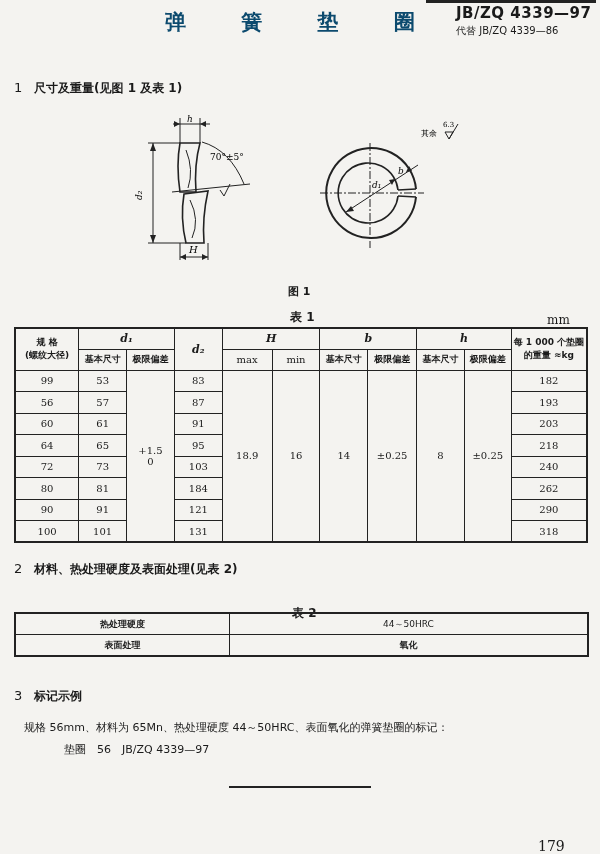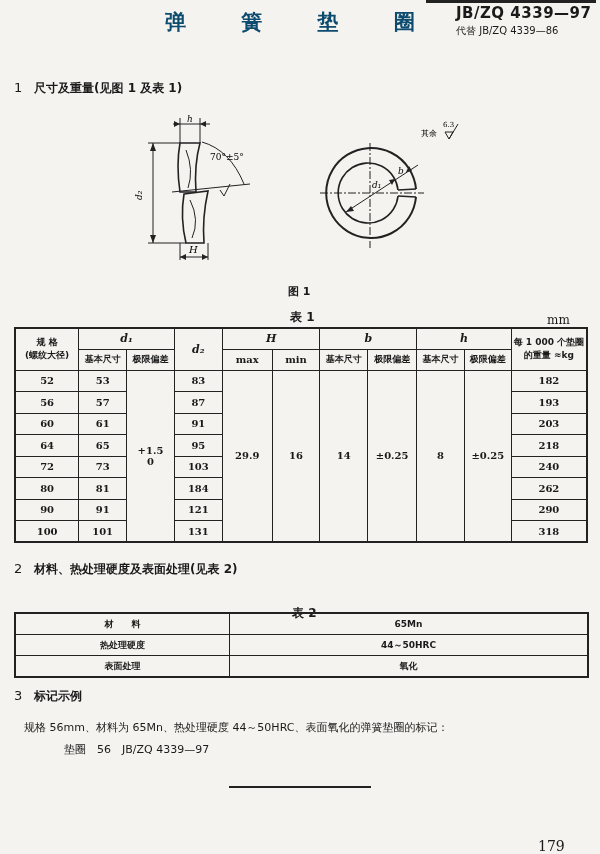--- a/index.html
+++ b/index.html
@@ -14,21 +14,21 @@
     font-size:21px; letter-spacing:24px; color:#0c4a6e;
   }
   .topbar { left:426px; top:0; width:170px; height:3px; background:#222; }
   .std-no { left:456px; top:4px; font-family:"DejaVu Sans", sans-serif; font-size:15px; font-weight:bold; letter-spacing:0.5px; }
   .std-old { left:456px; top:24px; font-family:"DejaVu Sans", sans-serif; font-size:10px; }
   .sec { font-family:"DejaVu Sans", sans-serif; font-size:12px; font-weight:bold; }
   .sec .num { display:inline-block; width:20px; font-weight:normal; font-size:13px; }
   .caption { font-family:"DejaVu Sans", sans-serif; font-size:11px; font-weight:bold; }
   .unit { font-size:12px; }
   table.t { border-collapse:collapse; position:absolute; font-size:10px; }
-  table.t td { border:1px solid #222; text-align:center; vertical-align:middle; padding:0;font-weight:bold; }
+  table.t td { border:1px solid #222; text-align:center; vertical-align:middle; padding:0; }
   table.t1 { left:14px; top:327px; width:574px; border:2px solid #222; }
   table.t1 td.h { font-family:"DejaVu Sans", sans-serif; font-weight:bold; font-size:9px;margin-left:17px; }
   table.t1 td.hi { font-style:italic; font-weight:bold; font-size:11px; }
   table.t2 { left:14px; top:612px; width:575px; border:2px solid #222; font-size:9px; }
   table.t2 td { height:20px; font-family:"DejaVu Sans", sans-serif; }
   table.t2 td.k { width:213px; font-weight:bold; }
   .example { font-family:"DejaVu Sans", sans-serif; font-size:11px; }
   .rule { left:229px; top:786px; width:142px; height:2px; background:#222; }
   .pageno { left:538px; top:838px; font-size:14px; }
   svg text { font-family:"DejaVu Serif", serif; }
@@ -149,28 +149,28 @@
     <td class="h">基本尺寸</td>
     <td class="h">极限偏差</td>
     <td>max</td>
     <td>min</td>
     <td class="h">基本尺寸</td>
     <td class="h">极限偏差</td>
     <td class="h">基本尺寸</td>
     <td class="h">极限偏差</td>
   </tr>
   <tr style="height:21.5px">
-    <td>52</td>
+    <td>99</td>
     <td>53</td>
     <td rowspan="8">
       <div>+1.5</div>
       <div>0</div>
     </td>
     <td>83</td>
-    <td rowspan="8">29.9</td>
+    <td rowspan="8">18.9</td>
     <td rowspan="8">16</td>
     <td rowspan="8">14</td>
     <td rowspan="8">±0.25</td>
     <td rowspan="8">8</td>
     <td rowspan="8">±0.25</td>
     <td>182</td>
   </tr>
   <tr style="height:21.5px">
     <td>56</td>
     <td>57</td>
@@ -216,24 +216,20 @@
 </tbody>
   </table>
 
 <div class="abs sec" style="left:14px;top:561px;">
   <span class="num">2</span><span>材料、热处理硬度及表面处理(见表 2)</span>
 </div>
 <div class="abs caption" style="left:292px;top:593px;font-size:12px;margin-top:12px;">表 2</div>
 
 <table class="t t2">
   <tbody>
-      <tr>
-    <td class="k">材　　料</td>
-    <td>65Mn</td>
-  </tr>
   <tr>
     <td class="k">热处理硬度</td>
     <td>44～50HRC</td>
   </tr>
   <tr>
     <td class="k">表面处理</td>
     <td style="font-weight:bold;">氧化</td>
   </tr>
 </tbody>
   </table>

